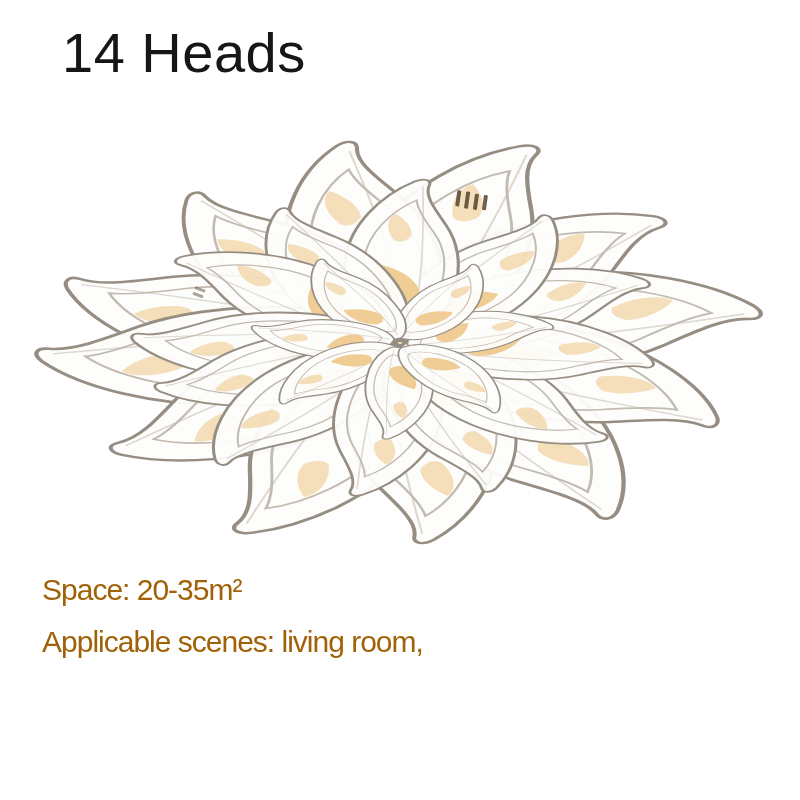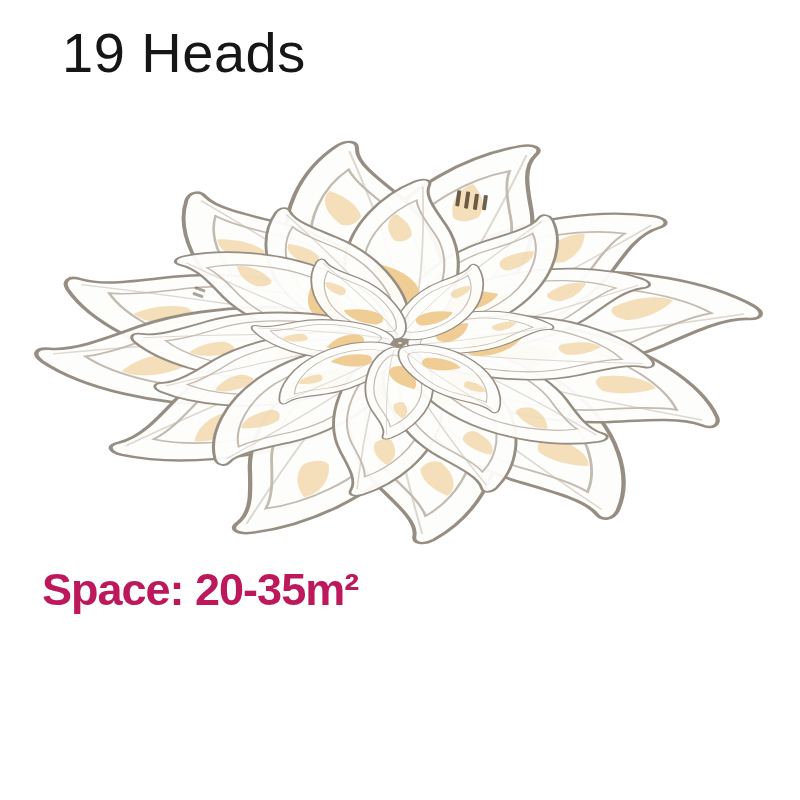--- a/index.html
+++ b/index.html
@@ -30,25 +30,25 @@
     left: 0;
     top: 105px;
     width: 800px;
     height: 470px;
     margin: 0;
   }
   .specs {
     position: absolute;
     left: 42px;
     top: 564px;
-    font-size: 45px;
-    font-weight: 700;
+    font-size: 30px;
+    font-weight: 400;
     line-height: 52px;
     letter-spacing: -1px;
-    color: #be185d;
+    color: #a16207;
     white-space: nowrap;
   }
   
   .p-outer {
     fill: #fdfdfb;
     fill-opacity: 0.95;
     stroke: #978e83;
     stroke-width: 3;
     stroke-linejoin: round;
   }
@@ -69,21 +69,21 @@
     stroke: none;
   }
   .p-gold.g2 { opacity: 0.5; }
   .grille rect { fill: #4a3a28; }
   .grille-main { opacity: 0.8; }
   .grille-small { opacity: 0.45; }
 </style>
 </head>
 <body style="background: rgb(255, 255, 255);">
 
-<div class="heads-title">19 Heads</div>
+<div class="heads-title">14 Heads</div>
 
 <figure class="lamp-figure">
   <svg viewBox="0 0 800 470" width="800" height="470" aria-hidden="true">
     <defs>
       <radialGradient id="glowGrad" cx="50%" cy="50%" r="50%">
         <stop offset="0%" stop-color="#f0ddb2" stop-opacity="0.95" style="stop-color: rgb(240, 221, 178);"></stop>
         <stop offset="55%" stop-color="#f6e9c9" stop-opacity="0.75" style="stop-color: rgb(246, 233, 201);"></stop>
         <stop offset="100%" stop-color="#ffffff" stop-opacity="0"></stop>
       </radialGradient>
       <filter id="soft" x="-40%" y="-40%" width="180%" height="180%">
@@ -152,13 +152,14 @@
     </g>
     <g class="grille grille-small" transform="translate(200,186) rotate(-70)" style="fill: rgb(74, 58, 40);">
       <rect x="-6" y="-6" width="3" height="11" rx="1"></rect>
       <rect x="0" y="-6" width="3" height="11" rx="1"></rect>
     </g>
   </svg>
 </figure>
 
 <div class="specs">
   <div>Space: 20-35m²</div>
+  <div>Applicable scenes: living room,</div>
 </div>
 
 </body></html>

